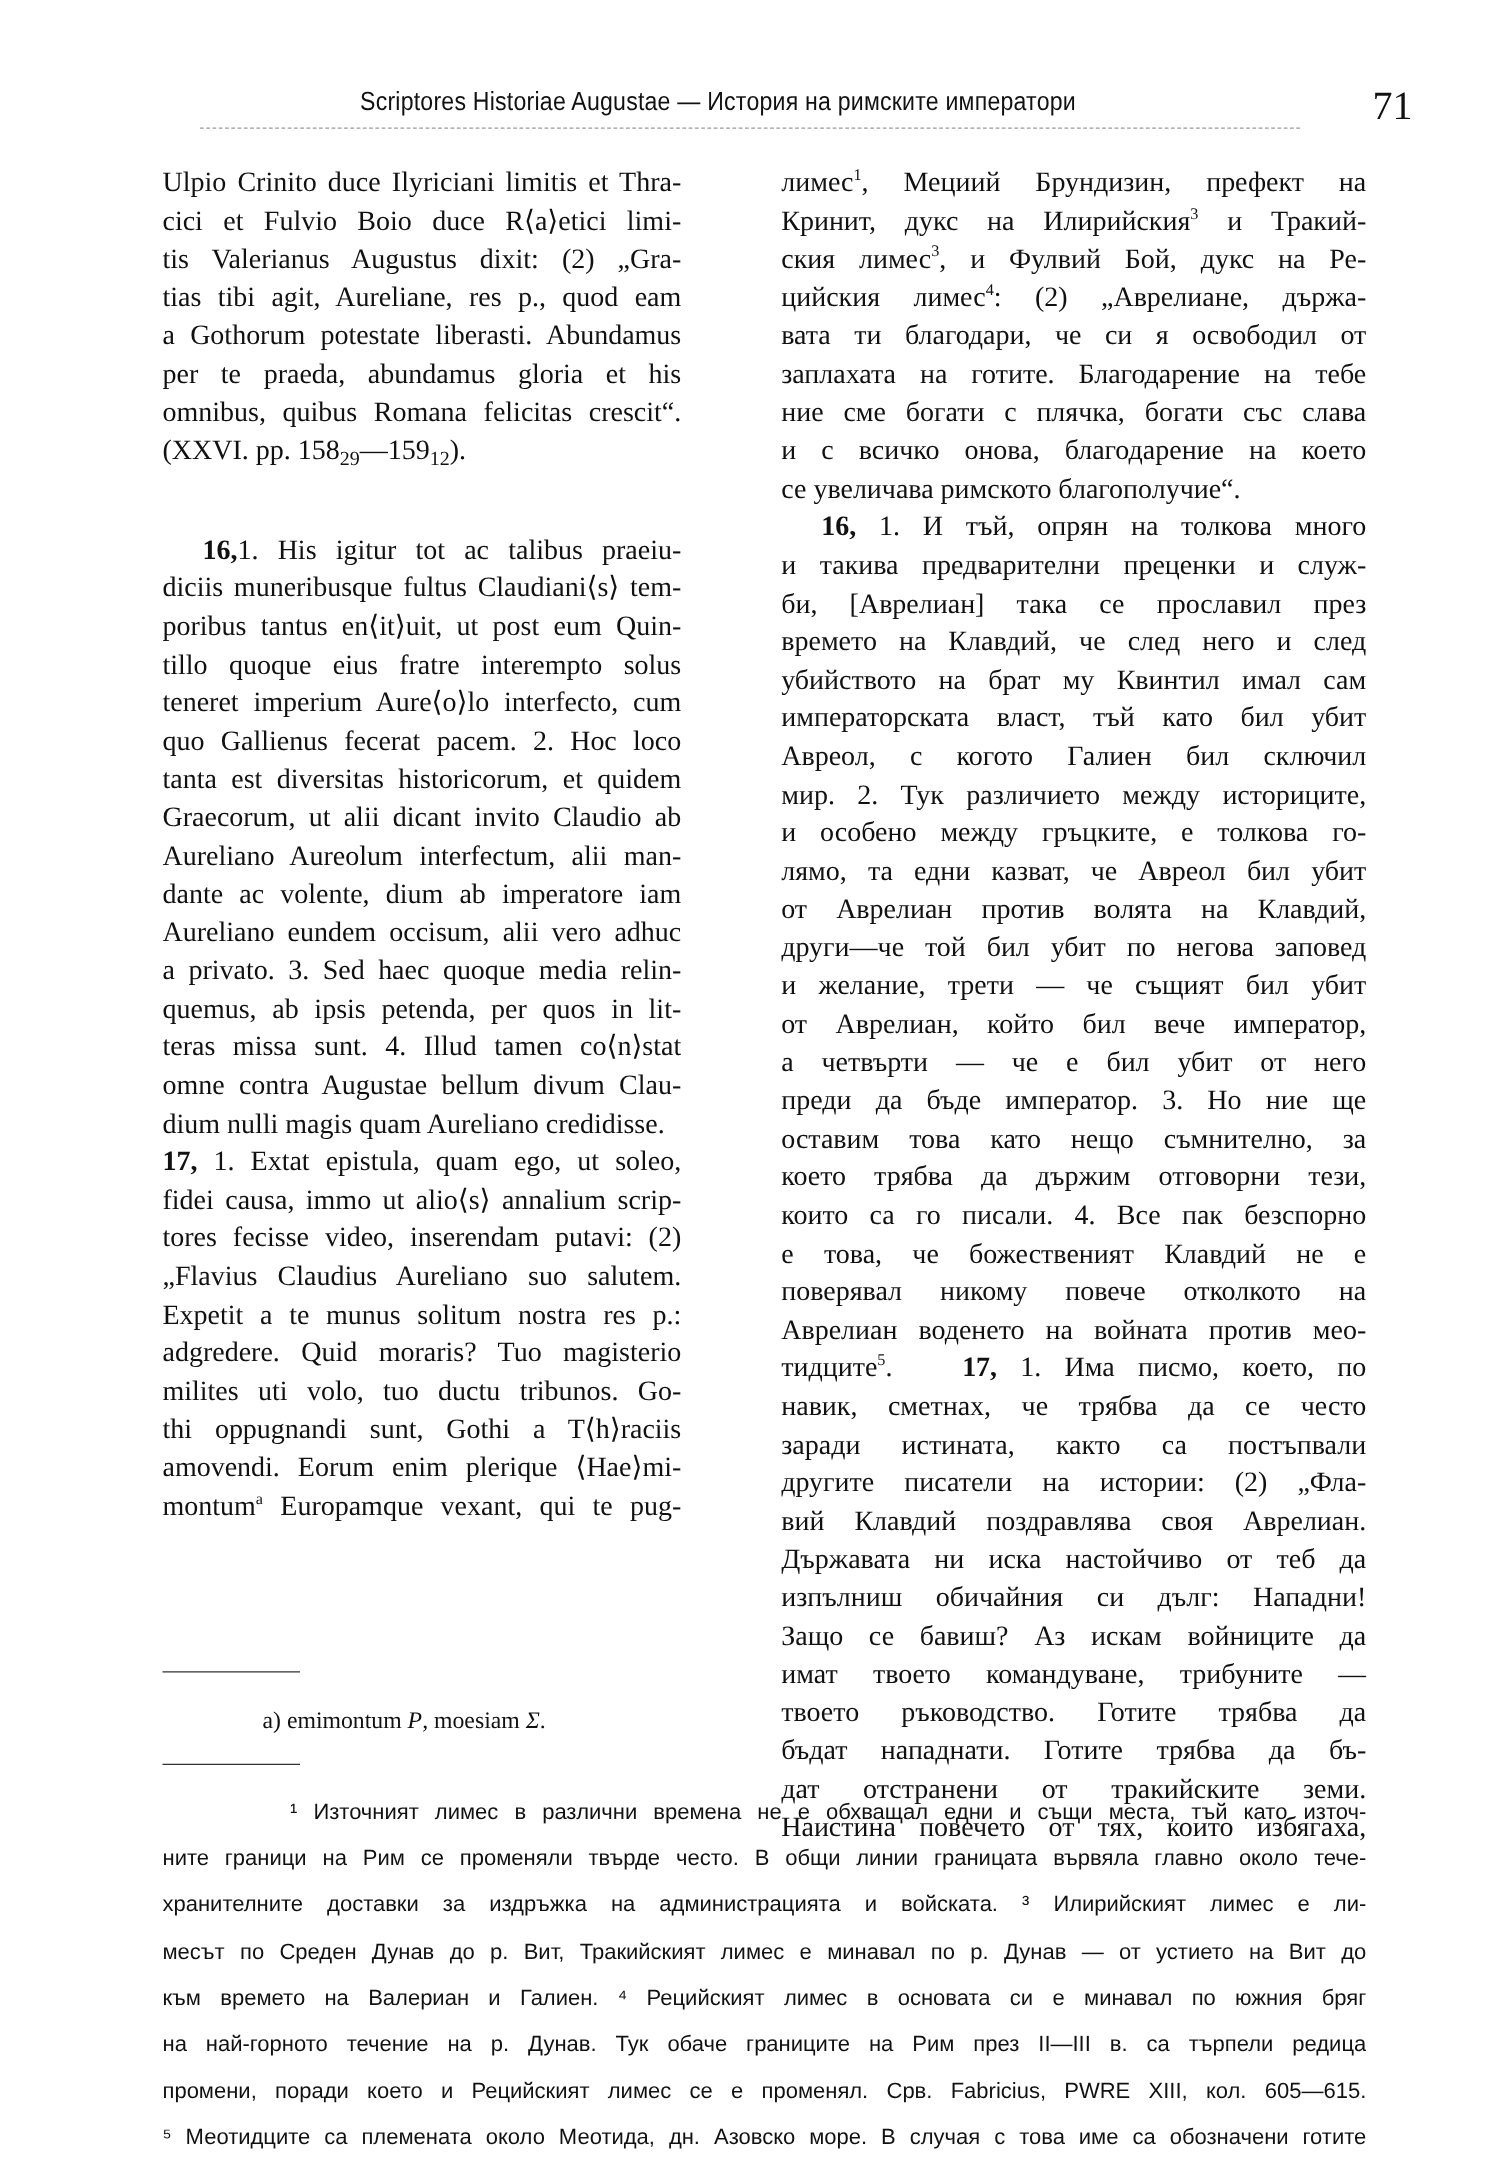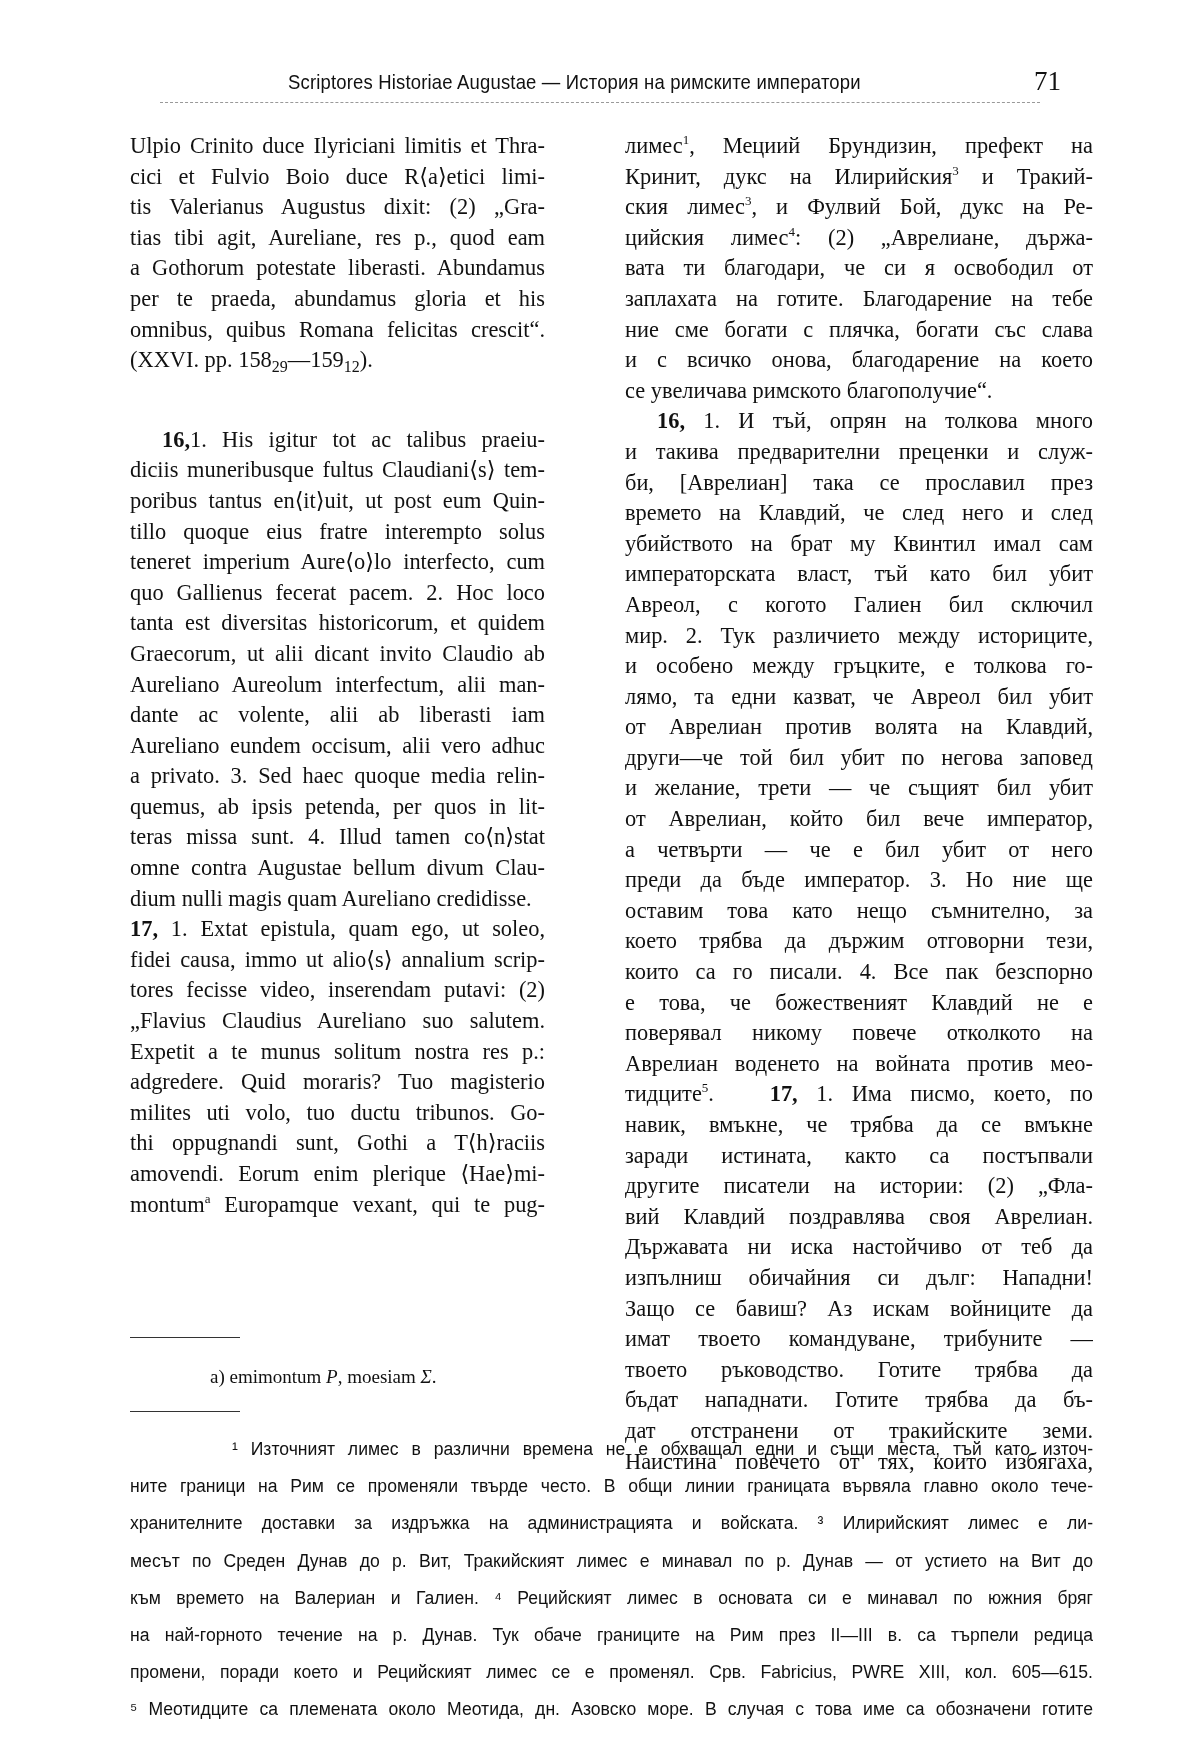--- a/index.html
+++ b/index.html
@@ -10,21 +10,21 @@
   .header {
     position: absolute; top: 62px; left: 0; width: 1024px; height: 40px;
   }
   .running-title {
     position: absolute; left: 288px; top: 8px;
     font-size: 21px; letter-spacing: 0.2px; white-space: nowrap;
     font-family: "Liberation Sans", "DejaVu Sans", sans-serif;
     transform: scaleX(0.88); transform-origin: left top;
   }
   .page-number {
-    position: absolute; left: 1034px; top: 4px; font-size: 27px;
+    position: absolute; left: 1098px; top: 4px; font-size: 32px;
   }
   .header-rule {
     position: absolute; top: 40px; left: 160px; width: 880px; height: 0;
     border-top: 1px dashed #999;
   }
   .col {
     position: absolute; font-size: 22.4px; line-height: 30.6px;
   }
   .col-latin { left: 130px; top: 131px; width: 415px; }
   .col-bg { left: 625px; top: 131px; width: 468px; }
@@ -76,21 +76,21 @@
   <span class="line indent"><b>16,</b><span>1. His igitur tot ac talibus praeiu-</span></span>
   <div id="lat-p2">
       <span class="line">diciis muneribusque fultus Claudiani⟨s⟩ tem-</span>
       <span class="line">poribus tantus en⟨it⟩uit, ut post eum Quin-</span>
       <span class="line">tillo quoque eius fratre interempto solus</span>
       <span class="line">teneret imperium Aure⟨o⟩lo interfecto, cum</span>
       <span class="line">quo Gallienus fecerat pacem. 2. Hoc loco</span>
       <span class="line">tanta est diversitas historicorum, et quidem</span>
       <span class="line">Graecorum, ut alii dicant invito Claudio ab</span>
       <span class="line">Aureliano Aureolum interfectum, alii man-</span>
-      <span class="line">dante ac volente, alii ab liberasti iam</span>
+      <span class="line">dante ac volente, dium ab imperatore iam</span>
       <span class="line">Aureliano eundem occisum, alii vero adhuc</span>
       <span class="line">a privato. 3. Sed haec quoque media relin-</span>
       <span class="line">quemus, ab ipsis petenda, per quos in lit-</span>
       <span class="line">teras missa sunt. 4. Illud tamen co⟨n⟩stat</span>
       <span class="line">omne contra Augustae bellum divum Clau-</span>
       <span class="line last">dium nulli magis quam Aureliano credidisse.</span>
     </div>
   <span class="line"><b>17,</b><span> 1. Extat epistula, quam ego, ut soleo,</span></span>
   <div id="lat-p3">
       <span class="line">fidei causa, immo ut alio⟨s⟩ annalium scrip-</span>
@@ -136,21 +136,21 @@
       <span class="line">преди да бъде император. 3. Но ние ще</span>
       <span class="line">оставим това като нещо съмнително, за</span>
       <span class="line">което трябва да държим отговорни тези,</span>
       <span class="line">които са го писали. 4. Все пак безспорно</span>
       <span class="line">е това, че божественият Клавдий не е</span>
       <span class="line">поверявал никому повече отколкото на</span>
       <span class="line">Аврелиан воденето на войната против мео-</span>
     </div>
   <span class="line"><span>тидците</span><sup>5</sup><span>.</span>&nbsp;&nbsp;&nbsp;<b>17,</b><span> 1. Има писмо, което, по</span></span>
   <div id="bg-p3">
-      <span class="line">навик, вмъкне, че трябва да се вмъкне</span>
+      <span class="line">навик, сметнах, че трябва да се често</span>
       <span class="line">заради истината, както са постъпвали</span>
       <span class="line">другите писатели на истории: (2) „Фла-</span>
       <span class="line">вий Клавдий поздравлява своя Аврелиан.</span>
       <span class="line">Държавата ни иска настойчиво от теб да</span>
       <span class="line">изпълниш обичайния си дълг: Нападни!</span>
       <span class="line">Защо се бавиш? Аз искам войниците да</span>
       <span class="line">имат твоето командуване, трибуните —</span>
       <span class="line">твоето ръководство. Готите трябва да</span>
       <span class="line">бъдат нападнати. Готите трябва да бъ-</span>
       <span class="line">дат отстранени от тракийските земи.</span>

